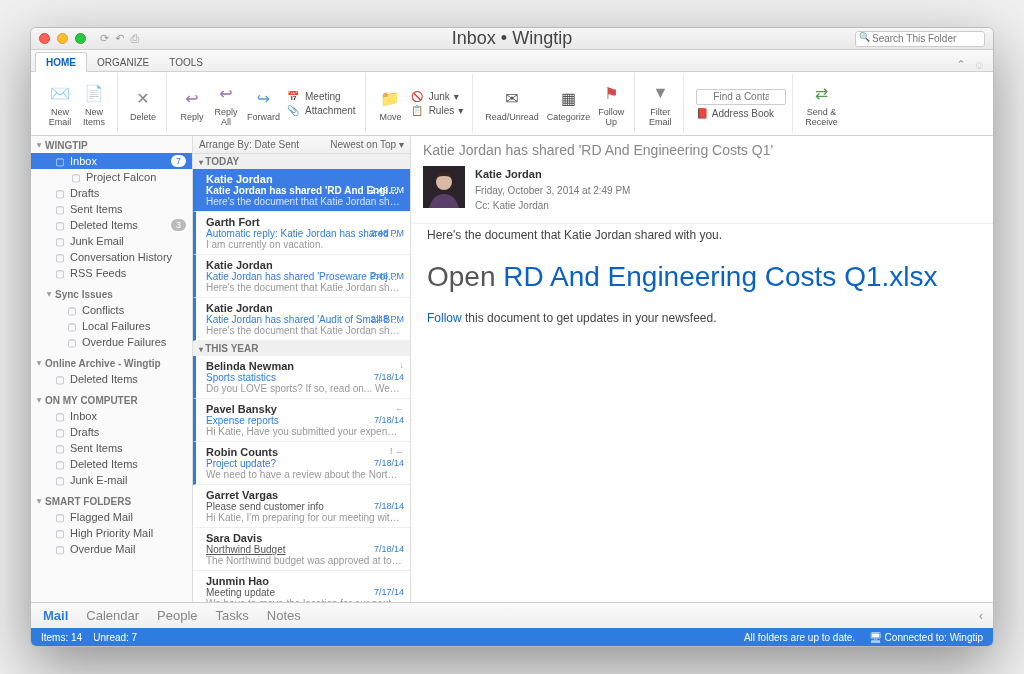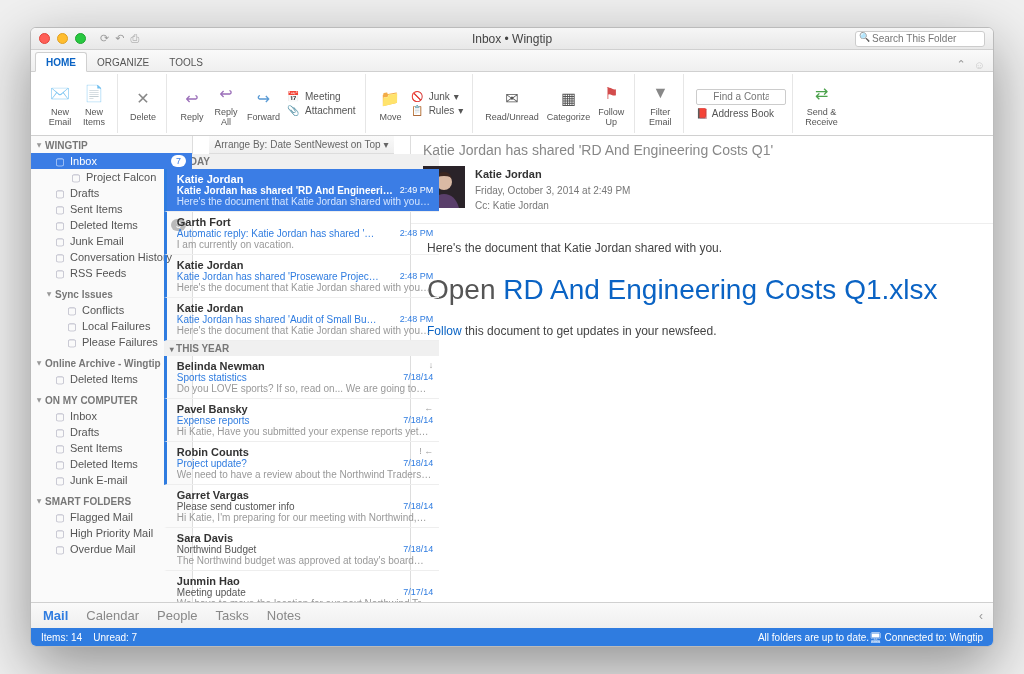--- a/index.html
+++ b/index.html
@@ -7,21 +7,21 @@
 .mac-window { width: 964px; height: 620px; background: #fff; border-radius: 6px; box-shadow: 0 20px 60px rgba(0,0,0,0.4); display: flex; flex-direction: column; overflow: hidden; border: 1px solid #bbb; }
 
 
 .titlebar { height: 22px; background: linear-gradient(#f6f6f6,#e8e8e8); display: flex; align-items: center; position: relative; border-bottom: 1px solid #d0d0d0; font-size: 12px; color: #555; }
 .traffic { display: flex; gap: 7px; padding-left: 8px; }
 .tl { width: 11px; height: 11px; border-radius: 50%; }
 .tl.r { background: #ff5f57; border: 0.5px solid #e1443b; }
 .tl.y { background: #ffbd2e; border: 0.5px solid #dfa023; }
 .tl.g { background: #28c840; border: 0.5px solid #1fa531; }
 .tb-icons { margin-left: 14px; display: flex; gap: 6px; color: #999; font-size: 11px; }
-.title { position: absolute; left: 50%; transform: translateX(-50%); font-size: 12px; color: #444; }
+.title { position: absolute; left: 50%; transform: translateX(-50%); font-size: 18px; color: #444; }
 .search { position: absolute; right: 8px; }
 .search input { width: 130px; height: 16px; border-radius: 3px; border: 1px solid #ccc; font-size: 10px; padding: 0 4px 0 16px; background: #fff; }
 .search::before { content: "🔍"; position: absolute; left: 4px; top: 1px; font-size: 9px; color: #999; }
 
 
 .tabbar { height: 22px; background: linear-gradient(#fafafa,#efefef); display: flex; align-items: flex-end; border-bottom: 1px solid #d0d0d0; padding-left: 4px; font-size: 10px; position: relative;}
 .tab { padding: 4px 10px 3px; color: #555; cursor: pointer; }
 .tab.active { color: #0a63c4; background: #fff; border: 1px solid #d0d0d0; border-bottom: 1px solid #fff; margin-bottom: -1px; border-radius: 3px 3px 0 0; font-weight: 600; }
 .tab-ext { position:absolute; right:8px; display:flex; gap:8px; align-items:center; color:#999; font-size:11px;}
 
@@ -44,21 +44,21 @@
 .sb-header::before { content: "▸"; font-size: 8px; margin-right: 4px; color: #999; transform: rotate(90deg); display:inline-block;}
 .sb-item { display: flex; align-items: center; padding: 2px 6px 2px 22px; cursor: pointer; position: relative;}
 .sb-item.sel { background: #3b7de5; color: #fff; }
 .sb-item .fi { width: 14px; display: inline-block; text-align: center; margin-right: 3px; color: #aab; font-size: 10px;}
 .sb-item.sel .fi { color: #d3e4ff; }
 .sb-item .badge { position: absolute; right: 6px; background: #bababa; color: #fff; border-radius: 8px; padding: 0 5px; font-size: 9px; line-height: 12px;}
 .sb-item.sel .badge { background: #fff; color: #3b7de5; }
 .sb-sub { padding-left: 38px; }
 
 
-.msglist { width: 218px; border-right: 1px solid #ddd; display: flex; flex-direction: column; font-size: 10px; min-height:0;align-items:center;}
+.msglist { width: 218px; border-right: 1px solid #ddd; display: flex; flex-direction: column; font-size: 10px; min-height:0;}
 .ml-header { height: 18px; background: linear-gradient(#fafafa,#efefef); border-bottom: 1px solid #ddd; display: flex; align-items: center; justify-content: space-between; padding: 0 6px; color: #666; }
 .ml-scroll { flex:1; overflow-y:auto; }
 .ml-section { background: #f0f0f0; padding: 2px 6px; font-weight: 600; color: #777; font-size: 10px; }
 .ml-section::before { content: "▾ "; font-size: 8px; }
 .msg { border-bottom: 1px solid #eee; padding: 4px 8px 4px 10px; border-left: 3px solid transparent; cursor: pointer; position: relative;}
 .msg.unread { border-left-color: #2f7ce0; }
 .msg.sel { background: #3b7de5; color: #fff; }
 .msg .from { font-weight: 600; color: #333; font-size: 11px;}
 .msg.sel .from { color: #fff; }
 .msg .subj { color: #2f7ce0; font-size: 10px; white-space: nowrap; overflow: hidden; text-overflow: ellipsis; }
@@ -70,32 +70,32 @@
 .msg .ind { position:absolute; right:6px; top:4px; font-size:9px; color:#999;}
 
 
 .reading { flex: 1; display: flex; flex-direction: column; font-size: 12px; color: #444; overflow-y:auto;}
 .rd-subject { padding: 6px 12px 4px; color: #888; font-size: 14px; }
 .rd-header { display: flex; padding: 4px 12px 10px; border-bottom: 1px solid #eee; gap: 10px; }
 .avatar { width: 42px; height: 42px; background: #333133; display: inline-block; flex-shrink:0;}
 .avatar svg{width:100%;height:100%;}
 .rd-meta { font-size: 10px; color: #777; line-height: 1.5; }
 .rd-meta .name { font-weight: 600; color: #333; font-size: 11px;}
-.rd-body { padding: 2px 16px; line-height: 1.6; margin-top: 13px; }
+.rd-body { padding: 2px 16px; line-height: 1.6; }
 .rd-body .doc-open { font-size: 28px; color: #0a63c4; margin: 10px 0; }
 .rd-body .doc-open .label { color: #555; }
 .rd-body .link { color: #0a63c4; }
 
 
 .nav { height: 26px; background: linear-gradient(#fafafa,#efefef); border-top: 1px solid #d0d0d0; display: flex; align-items: center; padding: 0 12px; gap: 18px; font-size: 13px; color: #888; position:relative;}
 .nav .ni { cursor: pointer; }
 .nav .ni.active { color: #2f7ce0; font-weight: 600; }
 .nav .dots{position:absolute; right:10px; font-size:12px; color:#999;}
 .status { height: 18px; background: #2f7ce0; color: #fff; display: flex; align-items: center; font-size: 10px; padding: 0 10px; justify-content: space-between; }
-.status .r { display: flex; }
+.status .r { display: flex; gap: 14px; }
 
 ::-webkit-scrollbar { width: 10px; }
 ::-webkit-scrollbar-thumb { background: rgba(0,0,0,0.18); border-radius: 5px; border: 2px solid transparent; background-clip: padding-box;}
 </style>
 </head>
 <body>
 
 <div class="mac-window">
 
   <div class="titlebar">
@@ -261,21 +261,21 @@
         <div class="sb-item" style="padding-left: 34px;">
           <span class="fi">▢</span>
           <span>Conflicts</span>
         </div>
         <div class="sb-item" style="padding-left: 34px;">
           <span class="fi">▢</span>
           <span>Local Failures</span>
         </div>
         <div class="sb-item" style="padding-left: 34px;">
           <span class="fi">▢</span>
-          <span>Please Failures</span>
+          <span>Overdue Failures</span>
         </div>
         <div style="height: 6px;"></div>
         <div class="sb-header">Online Archive - Wingtip</div>
         <div class="sb-item">
           <span class="fi">▢</span>
           <span>Deleted Items</span>
         </div>
         <div style="height: 6px;"></div>
         <div class="sb-header">ON MY COMPUTER</div>
         <div class="sb-item">
@@ -369,21 +369,21 @@
             <div class="prev">We need to have a review about the Northwind Traders…</div>
           </div>
           <div class="msg">
             <div class="from">Garret Vargas</div>
             <div class="subj" style="color:#555;">Please send customer info</div>
             <div class="time">7/18/14</div>
             <div class="prev">Hi Katie, I'm preparing for our meeting with Northwind,…</div>
           </div>
           <div class="msg">
             <div class="from">Sara Davis</div>
-            <div class="subj" style="color:#555;">Northwind Budget</div>
+            <div class="subj" style="color:#555;text-decoration:underline;">Northwind Budget</div>
             <div class="time">7/18/14</div>
             <div class="prev">The Northwind budget was approved at today's board…</div>
           </div>
           <div class="msg">
             <div class="from">Junmin Hao</div>
             <div class="subj" style="color:#555;">Meeting update</div>
             <div class="time">7/17/14</div>
             <div class="prev">We have to move the location for our next Northwind Tr…</div>
           </div>
         </div>

